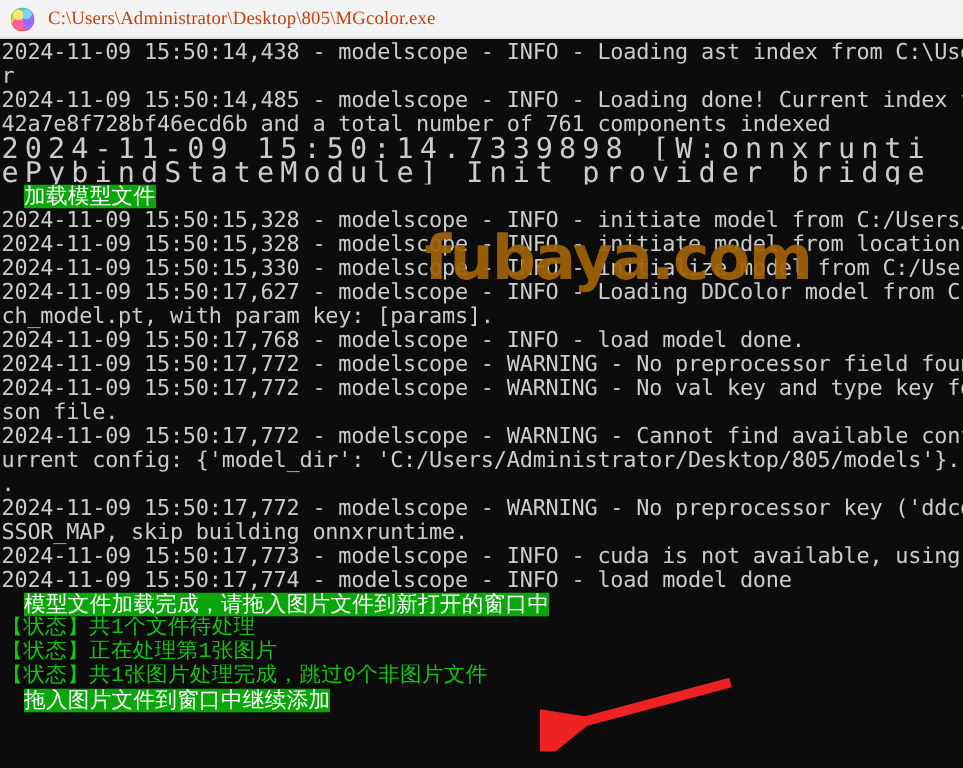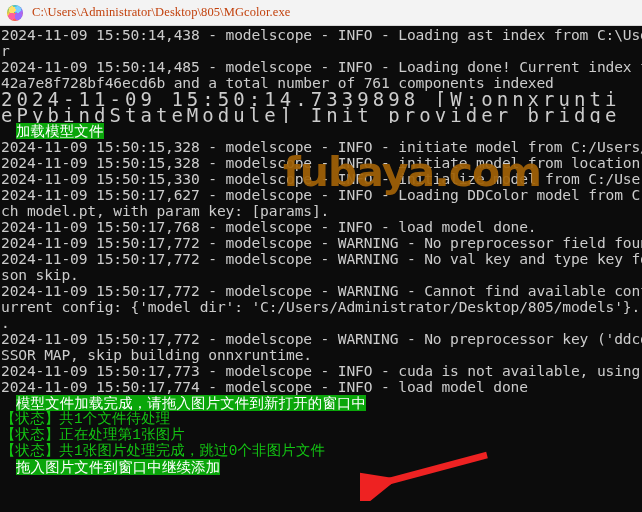--- a/index.html
+++ b/index.html
@@ -150,21 +150,21 @@
         <div class="ln wide">ePybindStateModule] Init provider bridge</div>
         <div class="ln hl"><span class="seg">加载模型文件</span></div>
         <div class="ln">2024-11-09 15:50:15,328 - modelscope - INFO - initiate model from C:/Users/Admin</div>
         <div class="ln">2024-11-09 15:50:15,328 - modelscope - INFO - initiate model from location C:/Us</div>
         <div class="ln">2024-11-09 15:50:15,330 - modelscope - INFO - initialize model from C:/Users/Adm</div>
         <div class="ln">2024-11-09 15:50:17,627 - modelscope - INFO - Loading DDColor model from C:/User</div>
         <div class="ln">ch_model.pt, with param key: [params].</div>
         <div class="ln">2024-11-09 15:50:17,768 - modelscope - INFO - load model done.</div>
         <div class="ln">2024-11-09 15:50:17,772 - modelscope - WARNING - No preprocessor field found in</div>
         <div class="ln">2024-11-09 15:50:17,772 - modelscope - WARNING - No val key and type key found i</div>
-        <div class="ln">son skip.</div>
+        <div class="ln">son file.</div>
         <div class="ln">2024-11-09 15:50:17,772 - modelscope - WARNING - Cannot find available config to</div>
         <div class="ln">urrent config: {'model_dir': 'C:/Users/Administrator/Desktop/805/models'}. tryin</div>
         <div class="ln">.</div>
         <div class="ln">2024-11-09 15:50:17,772 - modelscope - WARNING - No preprocessor key ('ddcolor',</div>
         <div class="ln">SSOR_MAP, skip building onnxruntime.</div>
         <div class="ln">2024-11-09 15:50:17,773 - modelscope - INFO - cuda is not available, using cpu i</div>
         <div class="ln">2024-11-09 15:50:17,774 - modelscope - INFO - load model done</div>
         <div class="ln hl"><span class="seg">模型文件加载完成，请拖入图片文件到新打开的窗口中</span></div>
         <div class="ln gfg"><span class="seg">【状态】共1个文件待处理</span></div>
         <div class="ln gfg"><span class="seg">【状态】正在处理第1张图片</span></div>

